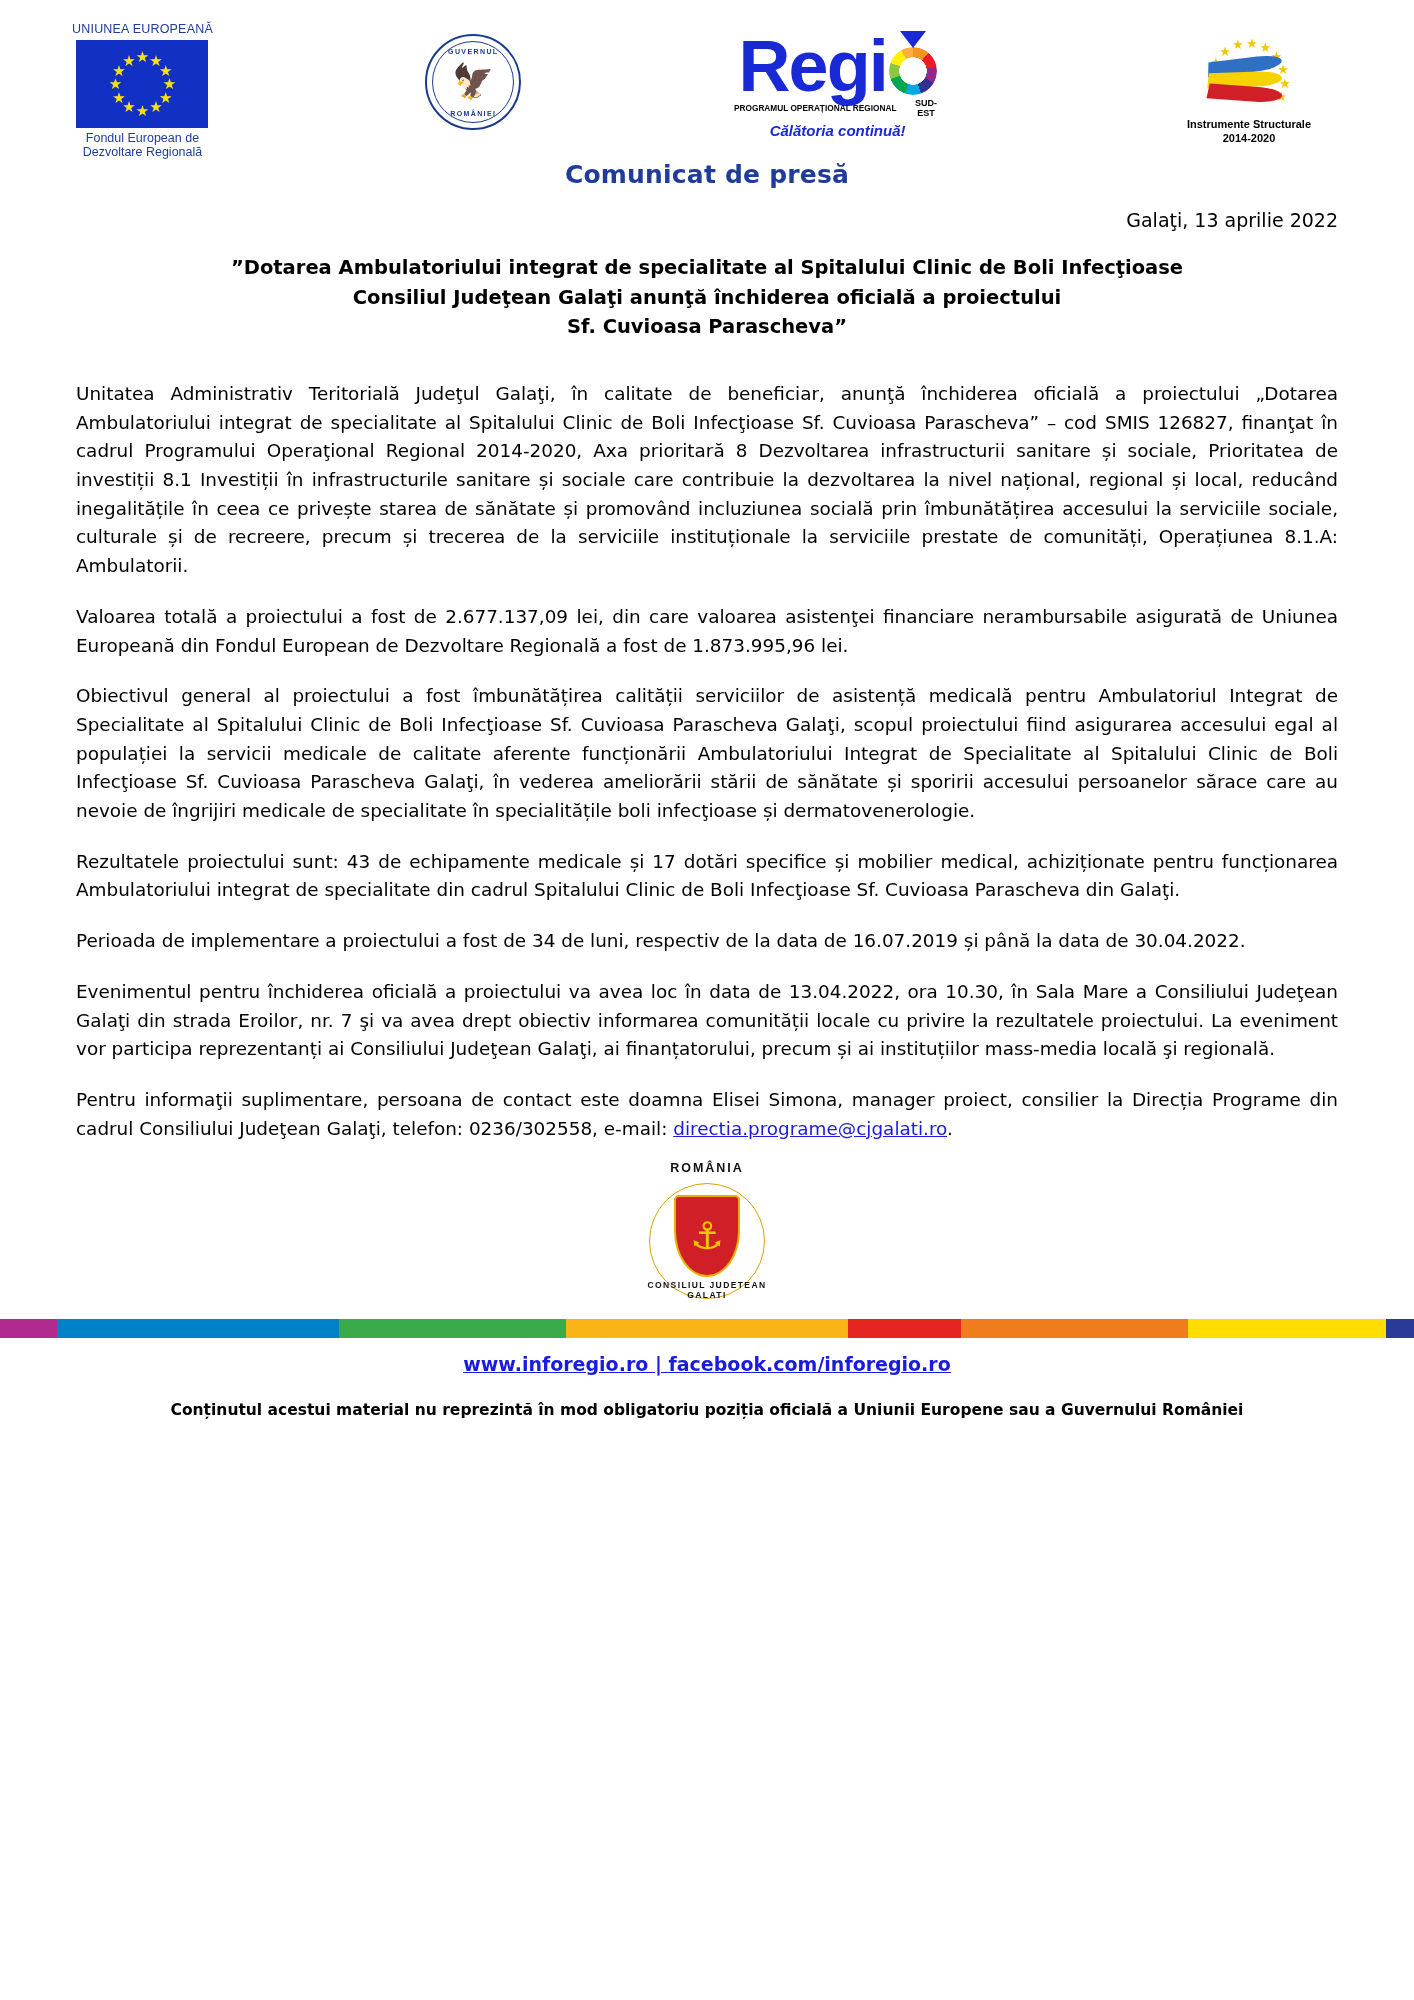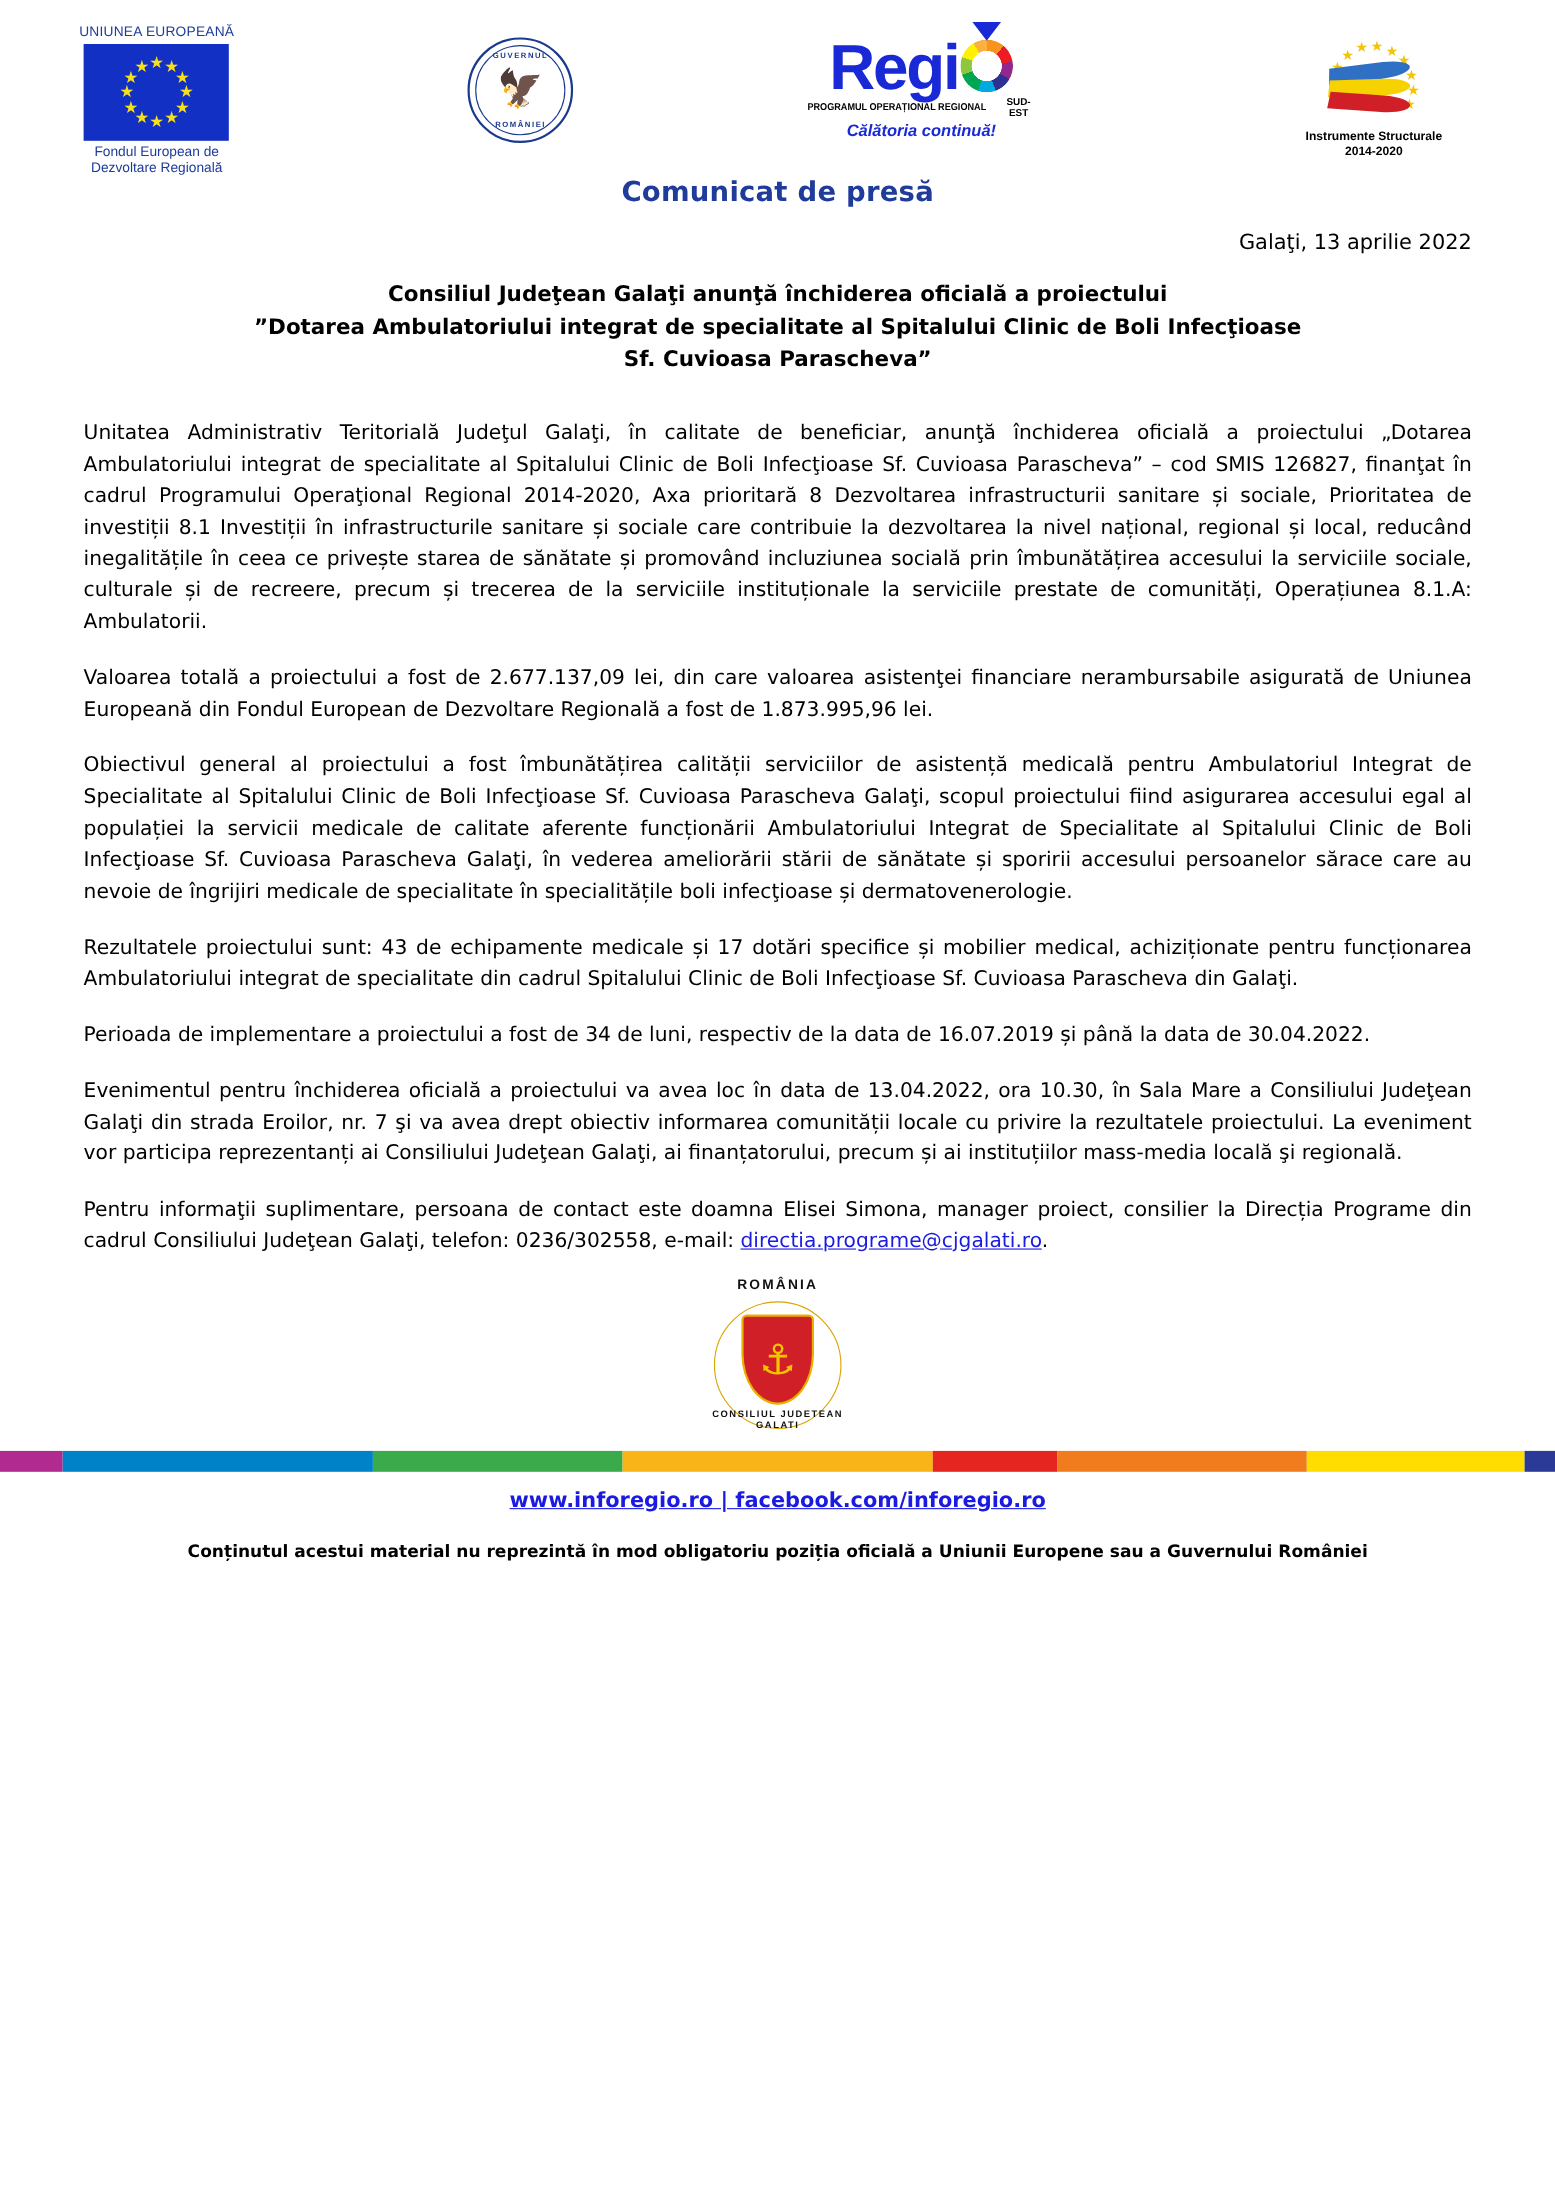--- a/index.html
+++ b/index.html
@@ -103,21 +103,21 @@
   }
   .gov-top-text { top: 12px; }
   .gov-bot-text { bottom: 11px; }
 
   
   .regio-wrap { margin-top: 14px; text-align: center; }
   .regio-row { display: flex; align-items: flex-end; justify-content: center; }
   .regio-word {
     font-family: "Liberation Sans", sans-serif;
     font-weight: bold;
-    font-size: 58px;
+    font-size: 72px;
     color: #1a29d6;
     letter-spacing: -2px;
     line-height: .85;
   }
   .regio-o {
     width: 48px; height: 48px;
     position: relative;
     margin-left: 2px;
     margin-bottom: 2px;
   }
@@ -441,22 +441,22 @@
     </div>
   </div>
 
   <div class="doc">
 
     <h1 class="doc-title">Comunicat de presă</h1>
 
     <div class="dateline">Galaţi, 13 aprilie 2022</div>
 
     <div class="headline">
+      <div>”Dotarea Ambulatoriului integrat de specialitate al Spitalului Clinic de Boli Infecţioase</div>
       <div>Consiliul Judeţean Galaţi anunţă închiderea oficială a proiectului</div>
-      <div>”Dotarea Ambulatoriului integrat de specialitate al Spitalului Clinic de Boli Infecţioase</div>
       <div>Sf. Cuvioasa Parascheva”</div>
     </div>
 
     <p class="body first">Unitatea Administrativ Teritorială Judeţul Galaţi, în calitate de beneficiar, anunţă închiderea oficială a proiectului „Dotarea Ambulatoriului integrat de specialitate al Spitalului Clinic de Boli Infecţioase Sf. Cuvioasa Parascheva” – cod SMIS 126827, finanţat în cadrul Programului Operaţional Regional 2014-2020, Axa prioritară 8 Dezvoltarea infrastructurii sanitare și sociale, Prioritatea de investiții 8.1 Investiții în infrastructurile sanitare și sociale care contribuie la dezvoltarea la nivel național, regional și local, reducând inegalitățile în ceea ce privește starea de sănătate și promovând incluziunea socială prin îmbunătățirea accesului la serviciile sociale, culturale și de recreere, precum și trecerea de la serviciile instituționale la serviciile prestate de comunități, Operațiunea 8.1.A: Ambulatorii.</p>
     <p class="body">Valoarea totală a proiectului a fost de 2.677.137,09 lei, din care valoarea asistenţei financiare nerambursabile asigurată de Uniunea Europeană din Fondul European de Dezvoltare Regională a fost de 1.873.995,96 lei.</p>
     <p class="body">Obiectivul general al proiectului a fost îmbunătățirea calității serviciilor de asistență medicală pentru Ambulatoriul Integrat de Specialitate al Spitalului Clinic de Boli Infecţioase Sf. Cuvioasa Parascheva Galaţi, scopul proiectului fiind asigurarea accesului egal al populației la servicii medicale de calitate aferente funcționării Ambulatoriului Integrat de Specialitate al Spitalului Clinic de Boli Infecţioase Sf. Cuvioasa Parascheva Galaţi, în vederea ameliorării stării de sănătate și sporirii accesului persoanelor sărace care au nevoie de îngrijiri medicale de specialitate în specialitățile boli infecţioase și dermatovenerologie.</p>
     <p class="body">Rezultatele proiectului sunt: 43 de echipamente medicale și 17 dotări specifice și mobilier medical, achiziționate pentru funcționarea Ambulatoriului integrat de specialitate din cadrul Spitalului Clinic de Boli Infecţioase Sf. Cuvioasa Parascheva din Galaţi.</p>
     <p class="body">Perioada de implementare a proiectului a fost de 34 de luni, respectiv de la data de 16.07.2019 și până la data de 30.04.2022.</p>
     <p class="body">Evenimentul pentru închiderea oficială a proiectului va avea loc în data de 13.04.2022, ora 10.30, în Sala Mare a Consiliului Judeţean Galaţi din strada Eroilor, nr. 7 şi va avea drept obiectiv informarea comunității locale cu privire la rezultatele proiectului. La eveniment vor participa reprezentanți ai Consiliului Judeţean Galaţi, ai finanțatorului, precum și ai instituțiilor mass-media locală şi regională.</p>
 

